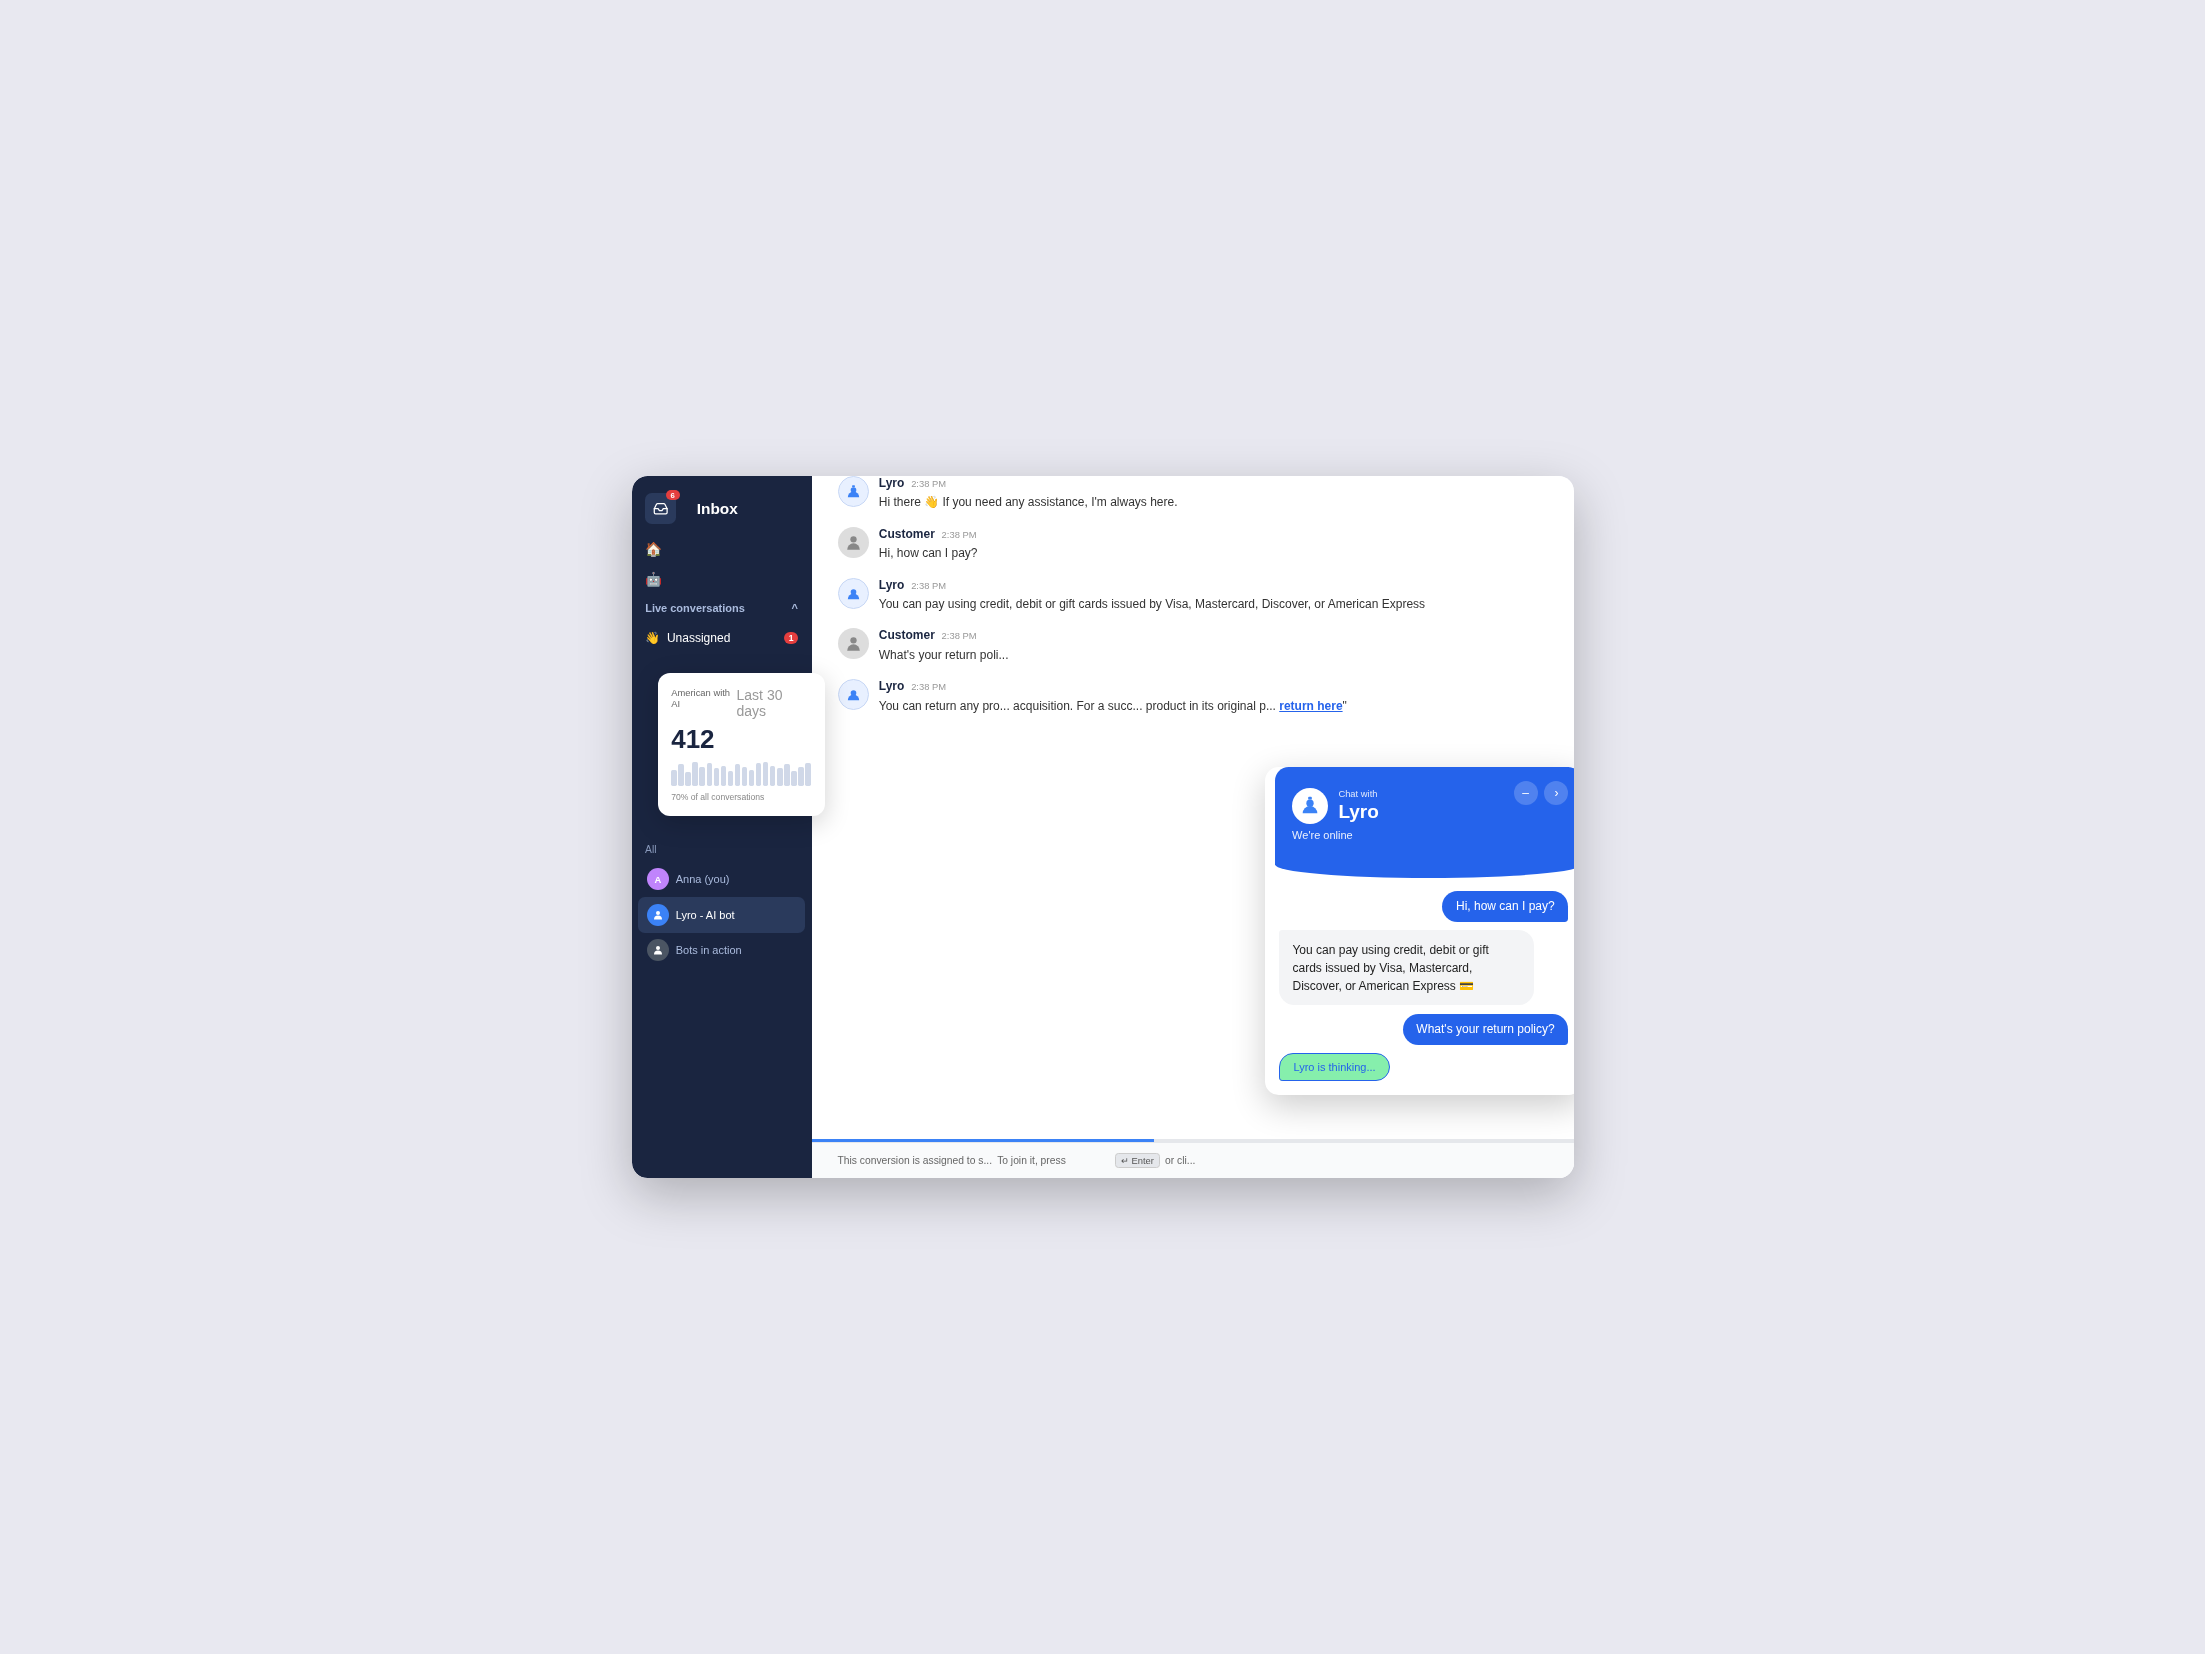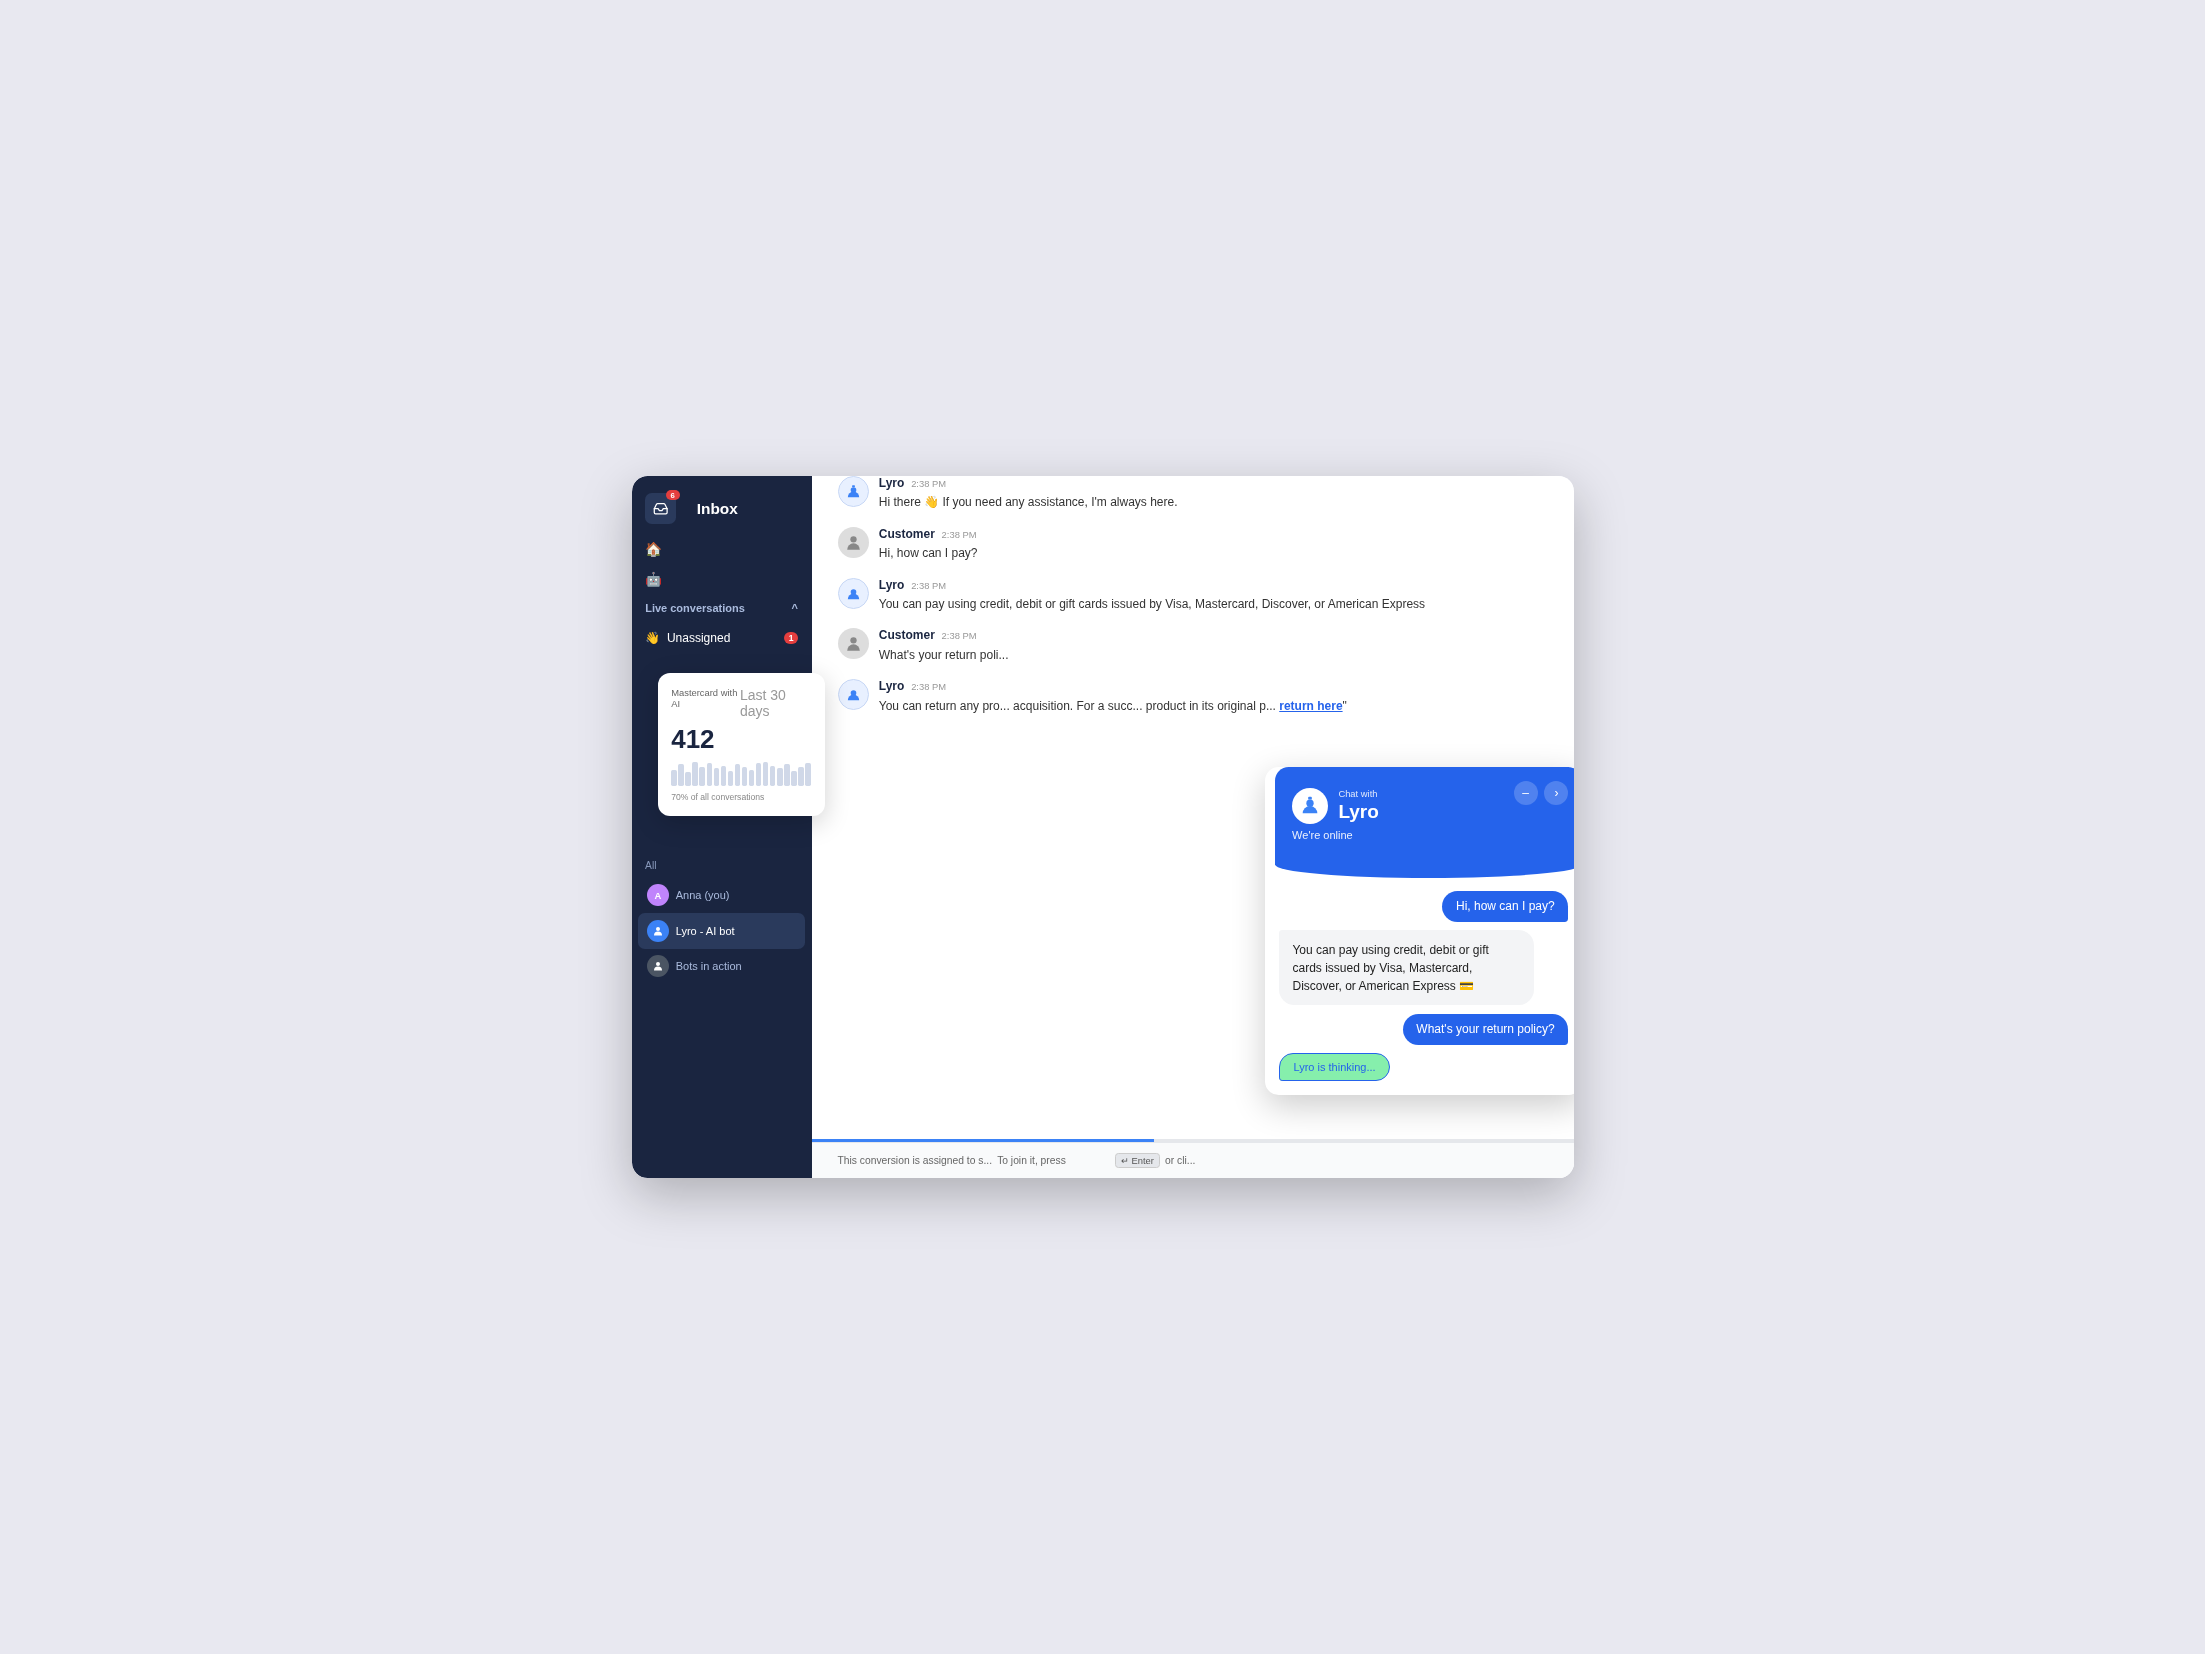--- a/index.html
+++ b/index.html
@@ -155,21 +155,21 @@
       border-radius: 1.7px;
       flex: 1;
     }
     .ai-card-footer {
       font-size: 8.6px;
       color: #888;
     }
 
     
     .sidebar-section {
-      margin-top: 19px;
+      margin-top: 3px;
       padding: 0 6.8px;
     }
     .sidebar-all-label {
       color: #8899bb;
       font-size: 10.3px;
       padding: 6.8px 6.8px;
       font-weight: 500;
     }
     .sidebar-agent-item {
       padding: 6.8px 8.6px;
@@ -509,21 +509,21 @@
               <path d="M20 21a8 8 0 10-16 0"></path>
           </svg>
         </div>
         <span>Bots in action</span>
       </div>
     </div>
   </div>
 
   <div class="ai-card">
     <div class="ai-card-top">
-      <span class="ai-card-label">Mastercard with AI</span>
+      <span class="ai-card-label">American with AI</span>
       <span class="ai-card-period">Last 30 days</span>
     </div>
     <div class="ai-card-number">412</div>
     <div class="ai-card-bar-container" id="ai-bars">
         <div class="ai-card-bar" style="height: 66.6667%;"></div>
         <div class="ai-card-bar" style="height: 88.8889%;"></div>
         <div class="ai-card-bar" style="height: 55.5556%;"></div>
         <div class="ai-card-bar" style="height: 100%;"></div>
         <div class="ai-card-bar" style="height: 77.7778%;"></div>
         <div class="ai-card-bar" style="height: 94.4444%;"></div>

